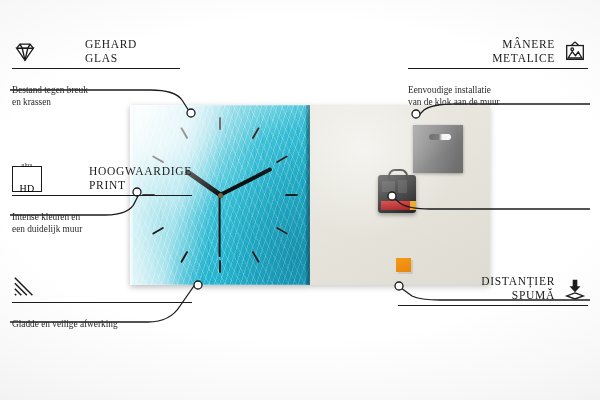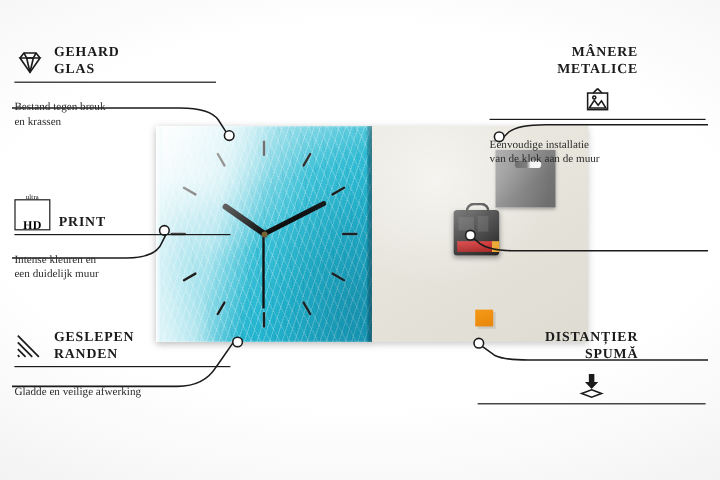--- a/index.html
+++ b/index.html
@@ -94,39 +94,39 @@
   #battery-cap{position:absolute;right:0;bottom:3px;width:6px;height:9px;background:#e8a020;}
   #spacer-foam{
     position:absolute;left:86px;top:153px;width:15px;height:14px;
     background:linear-gradient(160deg,#f59a18,#e8860c);
     box-shadow:2px 2px 0 rgba(0,0,0,.10);
   }
   
   .callout{position:absolute;}
   .c-head{display:flex;align-items:center;gap:7px;}
   .c-title{
-    font-weight:bold;font-size:11.5px;letter-spacing:.7px;color:#1b1b1b;
-    line-height:13.5px;text-transform:uppercase;
+    font-weight:normal;font-size:11.5px;letter-spacing:.7px;color:#1b1b1b;
+    line-height:13.5px;text-transform:uppercase;margin-left:40px;
   }
   .c-rule{border-bottom:1.1px solid #1b1b1b;margin-top:3px;}
   .c-desc{font-size:9.3px;color:#2a2a2a;line-height:11.6px;margin-top:16px;}
   .left .c-head{justify-content:flex-start;}
   .left .c-title{text-align:left;}
   .left .c-desc{text-align:left;}
-  .right .c-head{justify-content:flex-end;flex-direction:column;}
+  .right .c-head{justify-content:flex-end;flex-direction:row;}
   .right .c-title{text-align:right;}
   .right .c-desc{text-align:left;}
   .ico{width:26px;height:24px;flex:0 0 auto;color:#1b1b1b;}
   .ico svg{display:block;width:100%;height:100%;}
   #ico-hd{
     width:28px;height:24px;border:1.4px solid #1b1b1b;display:flex;flex-direction:column;
     align-items:center;justify-content:center;line-height:1;
   }
   #ico-hd .u{font-size:5.4px;letter-spacing:.2px;}
-  #ico-hd .h{font-size:10px;font-weight:bold;letter-spacing:.3px;margin-top:16px;}
+  #ico-hd .h{font-size:10px;font-weight:normal;letter-spacing:.3px;margin-top:16px;}
   
   #wires{position:absolute;left:0;top:0;width:600px;height:400px;pointer-events:none;}
 </style>
 </head>
 <body>
 
 <div id="stage">
 
   <div id="product">
 
@@ -235,45 +235,41 @@
     </div>
   </div>
 
   <div class="callout left" style="left:12px;top:165px;width:185px;">
     <div class="c-head">
       <span id="ico-hd">
         <span class="u">ultra</span>
         <span class="h">HD</span>
       </span>
       <span class="c-title">
-        <br>
+        <span>HOOGWAARDIGE</span><br>
         <span>PRINT</span>
       </span>
     </div>
     <div class="c-rule" style="width:180px;"></div>
     <div class="c-desc">
       <span>Intense kleuren en</span><br>
       <span>een duidelijk muur</span>
     </div>
   </div>
 
   <div class="callout left" style="left:12px;top:275px;width:185px;">
     <div class="c-head">
       <span class="ico">
         <svg viewBox="0 0 28 26" stroke="currentColor" stroke-width="1.6" fill="none">
           <path d="M3,3 L22,22"></path>
             <path d="M3,9 L16,22"></path>
             <path d="M3,15 L10,22"></path>
             <path d="M3,20.5 L4.5,22"></path>
         </svg>
       </span>
-      <span class="c-title">
-        <span>GESLEPEN</span><br>
-        <span>RANDEN</span>
-      </span>
     </div>
     <div class="c-rule" style="width:180px;"></div>
     <div class="c-desc">
       <span>Gladde en veilige afwerking</span>
     </div>
   </div>
 
   <div class="callout right" style="left:408px;top:38px;width:180px;">
     <div class="c-head">
       <span class="c-title">

